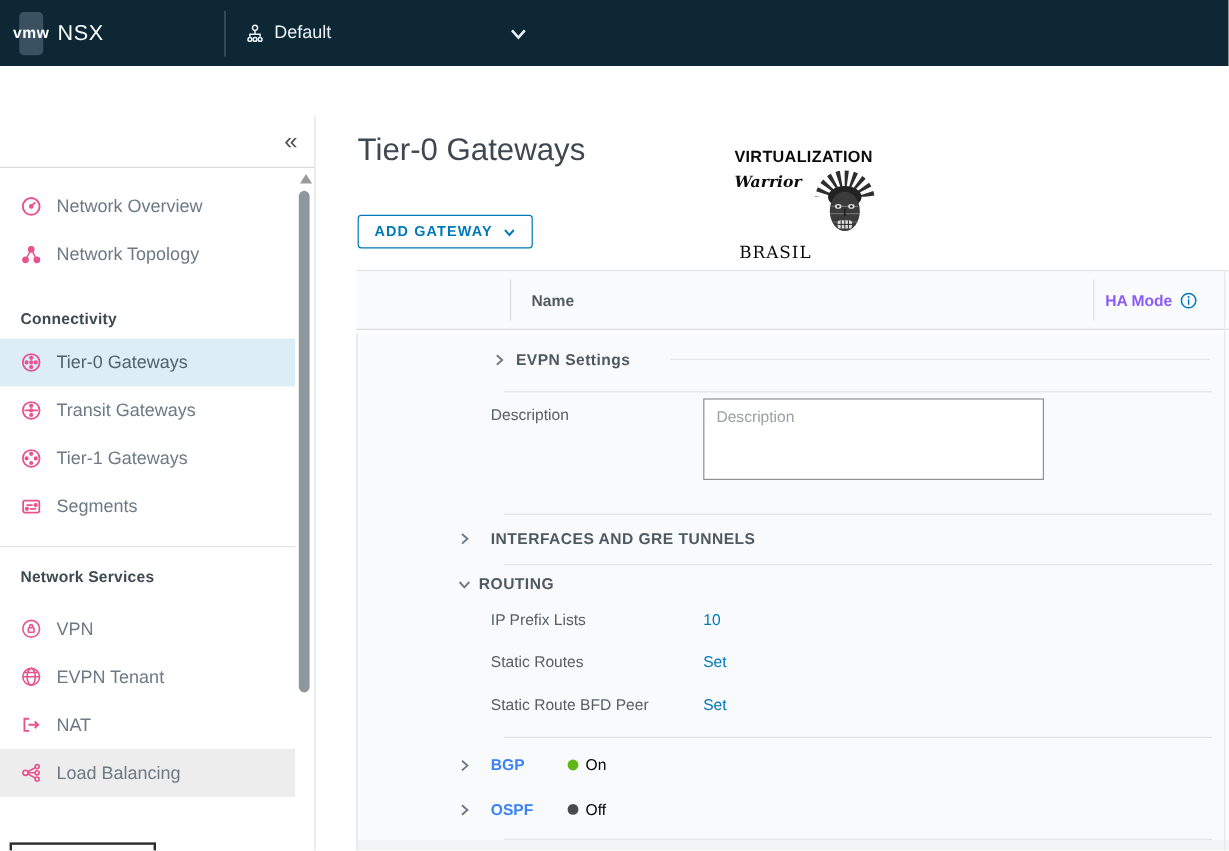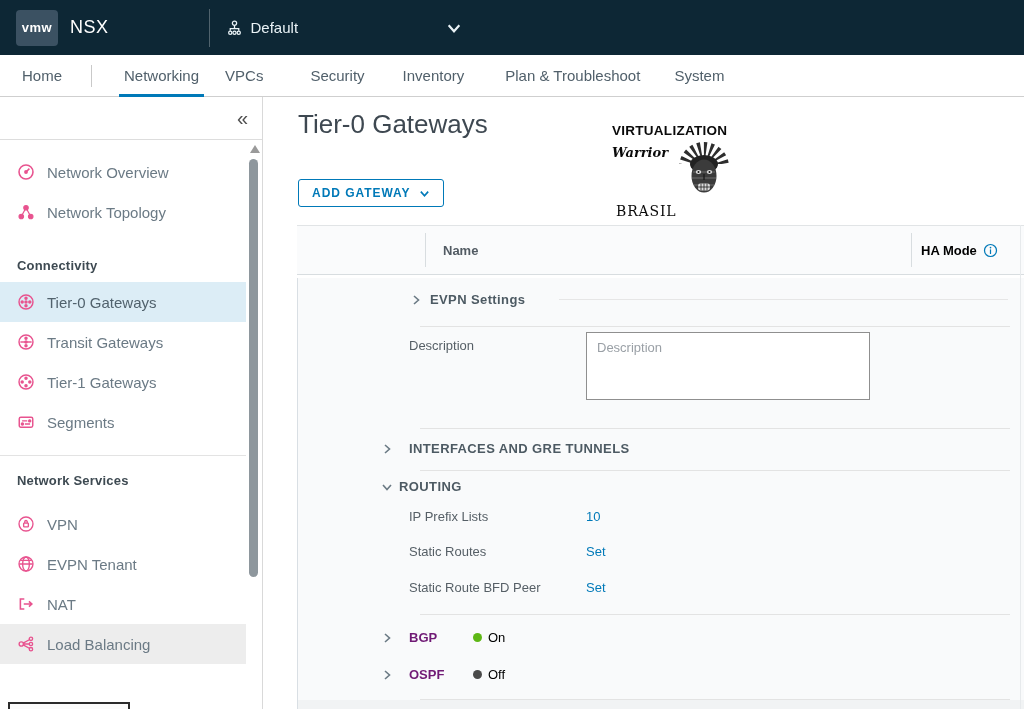--- a/index.html
+++ b/index.html
@@ -10,21 +10,21 @@
     --header-bg:#0d2735;
   }
   *{box-sizing:border-box;margin:0;padding:0;}
   html,body{width:1024px;height:709px;overflow:hidden;background:#fff;
     font-family:"Liberation Sans",sans-serif;}
   .page{position:relative;width:1024px;height:709px;background:#fff;overflow:hidden;}
 
   
   .topbar{position:absolute;left:0;top:0;width:1024px;height:55px;background:var(--header-bg);
     display:flex;align-items:center;}
-  .vmw-box{margin-left:16px;width:42px;height:36px;background:#3b5162;border-radius:4px;
+  .vmw-box{margin-left:16px;width:20px;height:36px;background:#3b5162;border-radius:4px;
     display:flex;align-items:center;justify-content:center;color:#fff;font-weight:bold;
     font-size:13px;letter-spacing:.5px;}
   .product{color:#fff;font-size:18px;margin-left:12px;letter-spacing:.5px;font-weight:400;}
   .topdiv{width:1px;height:38px;background:rgba(255,255,255,.28);margin-left:100px;}
   .org{display:flex;align-items:center;margin-left:16px;color:#e9f2f6;font-size:15px;gap:8px;cursor:pointer;}
   .org-chev{margin-left:148px;display:flex;align-items:center;}
 
   
   .tabbar{position:absolute;left:0;top:55px;width:1024px;height:42px;background:#fff;
     border-bottom:1px solid #cfcfcf;display:flex;align-items:center;padding-left:22px;}
@@ -76,21 +76,21 @@
   .wm-head{margin-left:10px;margin-top:-2px;}
   .wm3{font-size:14px;font-weight:normal;letter-spacing:.06em;margin-top:2px;margin-left:4px;
     font-family:"DejaVu Serif",serif;}
 
   
   .thead{position:absolute;left:34px;right:0;top:128px;height:50px;background:#fafbfc;
     border-top:1px solid #e1e4e6;border-bottom:1px solid #d8dde0;}
   .thead .vrule{position:absolute;top:7px;bottom:7px;width:1px;background:#d8dde0;}
   .vr1{left:128px;} .vr2{left:614px;} .vr3{left:723px;}
   .th-name{position:absolute;left:146px;top:17px;font-size:13px;font-weight:bold;color:#525b63;}
-  .th-ha{position:absolute;left:624px;top:17px;font-size:13px;font-weight:bold;color:#000000;
+  .th-ha{position:absolute;left:624px;top:17px;font-size:13px;font-weight:bold;color:#8b5cf6;
     display:flex;align-items:center;gap:6px;text-align:right;}
 
   
   .panel{position:absolute;left:34px;right:0;top:181px;bottom:0;background:#f9fafb;
     border-left:1px solid #d9dfe4;}
   .prow{position:absolute;display:flex;align-items:center;font-size:13px;color:#565f66;}
   .chev{width:12px;height:12px;display:inline-flex;color:#6b7a84;cursor:pointer;flex:none;}
   .sect-label{font-weight:bold;color:#4d5a63;letter-spacing:.03em;}
   .evpn-row{left:112px;top:14px;right:16px;gap:8px;}
   .evpn-line{flex:1;height:1px;background:#e6e6e6;margin-left:26px;}
@@ -102,21 +102,21 @@
     font-family:"Liberation Sans",sans-serif;font-size:13px;color:#333;padding:7px 10px;}
   .desc-area::placeholder{color:#9aa0a6;}
   .int-row{left:83px;top:163px;gap:16px;}
   .routing-row{left:83px;top:201px;gap:6px;}
   .kv{left:111px;}
   .kv .k{width:177px;}
   .kv .v{color:var(--accent);cursor:pointer;}
   .kv1{top:231px;} .kv2{top:266px;} .kv3{top:302px;}
   .proto-row{left:83px;gap:16px;}
   .bgp-row{top:352px;} .ospf-row{top:389px;}
-  .proto-name{font-weight:bold;color:#701a75;width:48px;}
+  .proto-name{font-weight:bold;color:#3b82f6;width:48px;}
   .dot{width:9px;height:9px;border-radius:50%;display:inline-block;margin-right:6px;flex:none;}
   .dot.on{background:var(--status-on);} .dot.off{background:var(--status-off);}
   .status-txt{color:#000000;}
   .panel-foot{position:absolute;left:0;right:0;top:422px;bottom:0;background:#f1f3f4;}
   .content-edge{position:absolute;left:757px;top:128px;bottom:0;width:1px;background:#e7eaec;}
 
   svg{display:block;}
 </style>
 </head>
 <body>
@@ -139,30 +139,20 @@
       </span>
       <span>Default</span>
     </div>
     <div class="org-chev">
       <svg width="16" height="16" viewBox="0 0 12 12" fill="none" stroke="#e9f2f6" stroke-width="1.6">
         <polyline points="2,4 6,8.5 10,4"></polyline>
       </svg>
     </div>
   </div>
 
-  <div class="tabbar">
-    <div class="tab">Home</div>
-    <div class="tabdiv"></div>
-    <div class="tab t2 active">Networking</div>
-    <div class="tab t3">VPCs</div>
-    <div class="tab t4">Security</div>
-    <div class="tab t5">Inventory</div>
-    <div class="tab t6">Plan &amp; Troubleshoot</div>
-    <div class="tab t7">System</div>
-  </div>
 
   <div class="sidebar">
     <div class="side-top">
       <span class="collapse">«</span>
     </div>
 
     <div class="slist">
       <div class="sitem">
         <span class="icn">
           <svg width="18" height="18" viewBox="0 0 16 16" fill="none" stroke="currentColor" stroke-width="1.4">

